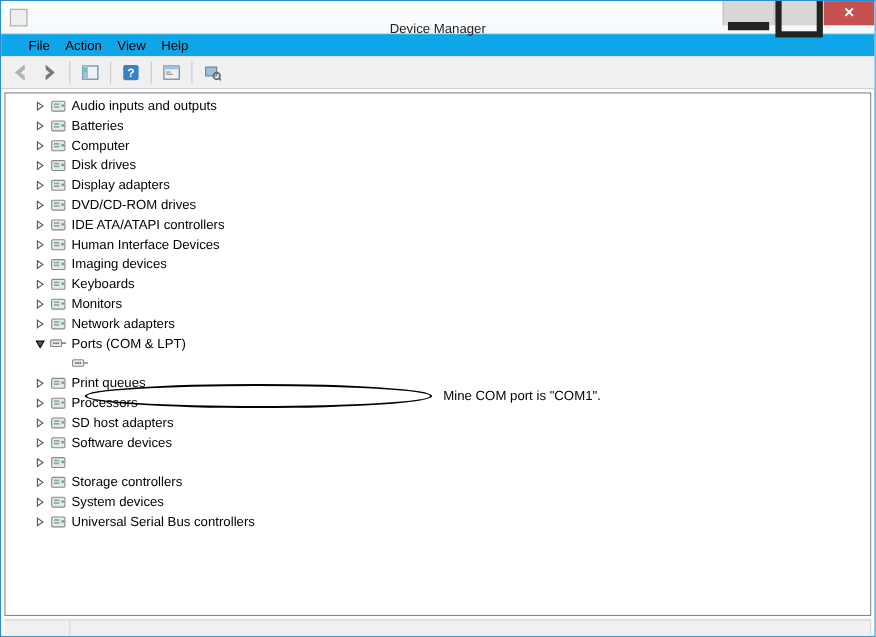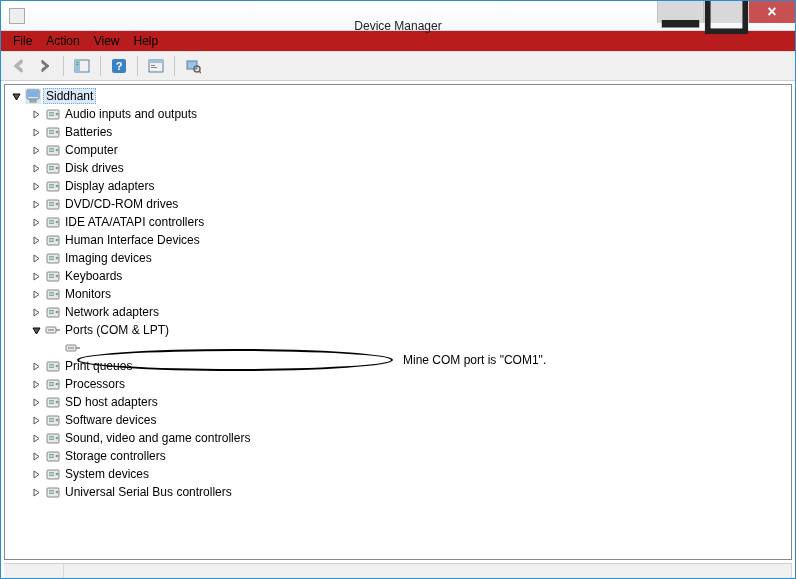--- a/index.html
+++ b/index.html
@@ -51,24 +51,24 @@
   }
   .win-btn.close {
     background: #c75050;
     color: #fff;
     font-size: 16px;
     font-weight: bold;
   }
   
   .menubar {
     height: 20px;
-    background: #b91c1c;
+    background: #0ea5e9;
     display: flex;
     align-items: center;
-    padding-left: 12px;
+    padding-left: 25px;
     gap: 14px;
     color: #000;
   }
   .menubar span { cursor: default; }
   
   .toolbar {
     height: 30px;
     background: #f0f0f0;
     border-top: 1px solid #e0e0e0;
     border-bottom: 1px solid #d0d0d0;
@@ -240,36 +240,20 @@
     <svg viewBox="0 0 16 16">
         <rect x="2" y="3" width="10" height="8" fill="#9ec1e0" stroke="#5a7fa0"></rect>
         <circle cx="12" cy="11" r="3" fill="none" stroke="#666" stroke-width="1.5"></circle>
         <line x1="14" y1="13" x2="16" y2="15" stroke="#666" stroke-width="1.5"></line>
       </svg>
   </div>
 </div>
 
 <div class="tree-wrap">
   <div class="tree" id="tree">
-      <div class="node selected">
-        <span class="indent" style="width: 4px;"></span>
-        <span class="expander expanded">
-          <svg viewBox="0 0 9 9">
-            <path d="M1 2 L8 2 L4.5 8 Z"></path>
-          </svg>
-        </span>
-        <span class="node-icon cat-ico">
-          <svg viewBox="0 0 16 16">
-            <rect x="2" y="2" width="12" height="9" rx="1" fill="#dbe8f6" stroke="#5a7fa0"></rect>
-            <rect x="3" y="3" width="10" height="6" fill="#7fb2e0"></rect>
-            <rect x="5" y="12" width="6" height="2" fill="#bcc" stroke="#888"></rect>
-          </svg>
-        </span>
-        <span class="node-label">Siddhant</span>
-      </div>
       <div class="node">
         <span class="indent" style="width: 24px;"></span>
         <span class="expander collapsed">
           <svg viewBox="0 0 9 9">
             <path d="M2 1 L7 4.5 L2 8 Z" fill="none" stroke-width="1"></path>
           </svg>
         </span>
         <span class="node-icon cat-ico">
           <svg viewBox="0 0 16 16">
             <rect x="2" y="4" width="12" height="9" rx="1" fill="#e8e8e8" stroke="#888"></rect>
@@ -574,21 +558,20 @@
           </svg>
         </span>
         <span class="node-icon cat-ico">
           <svg viewBox="0 0 16 16">
             <rect x="2" y="4" width="12" height="9" rx="1" fill="#e8e8e8" stroke="#888"></rect>
             <rect x="4" y="6" width="5" height="1.5" fill="#8aa"></rect>
             <rect x="4" y="8.5" width="5" height="1.5" fill="#8aa"></rect>
             <circle cx="12" cy="8" r="1.3" fill="#6a8"></circle>
           </svg>
         </span>
-        <span class="node-label">Sound, video and game controllers</span>
       </div>
       <div class="node">
         <span class="indent" style="width: 24px;"></span>
         <span class="expander collapsed">
           <svg viewBox="0 0 9 9">
             <path d="M2 1 L7 4.5 L2 8 Z" fill="none" stroke-width="1"></path>
           </svg>
         </span>
         <span class="node-icon cat-ico">
           <svg viewBox="0 0 16 16">

